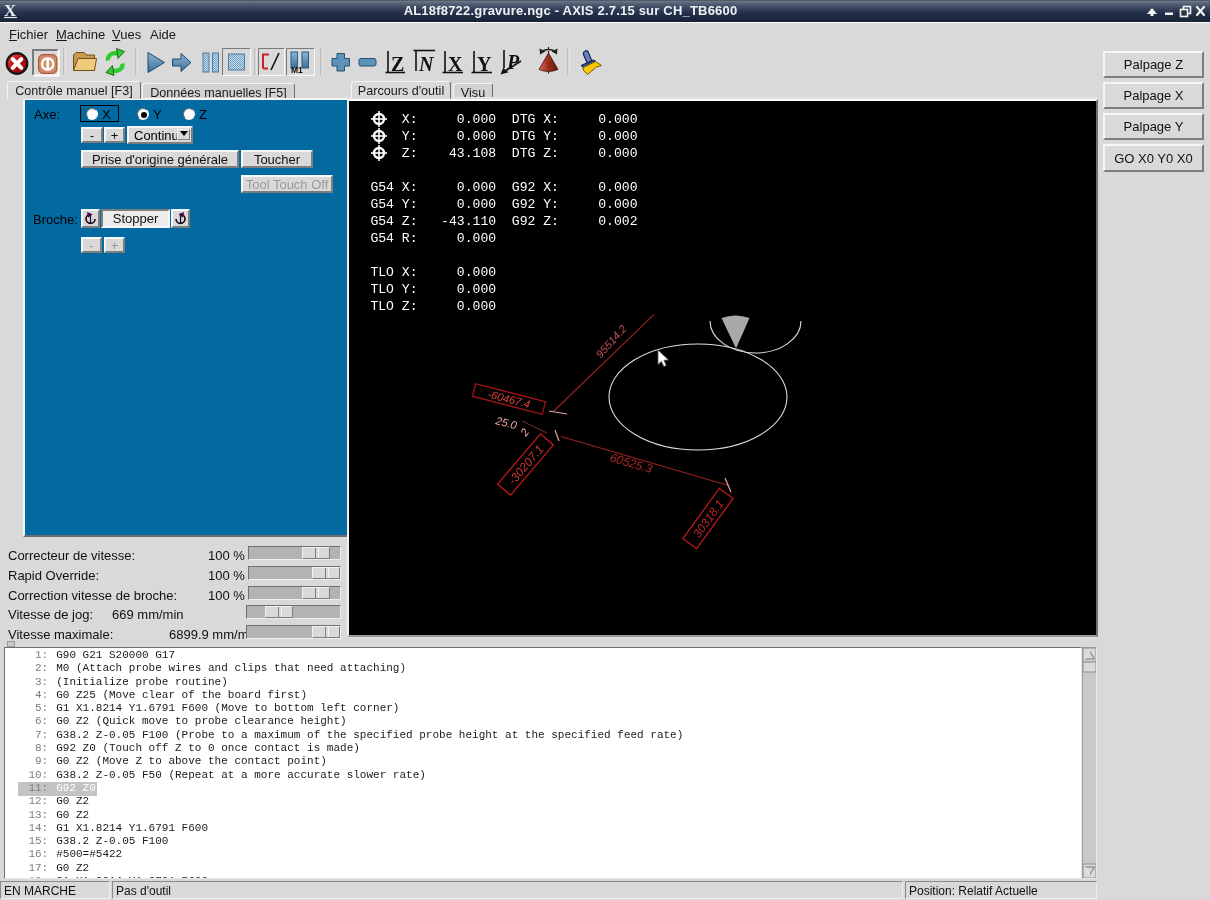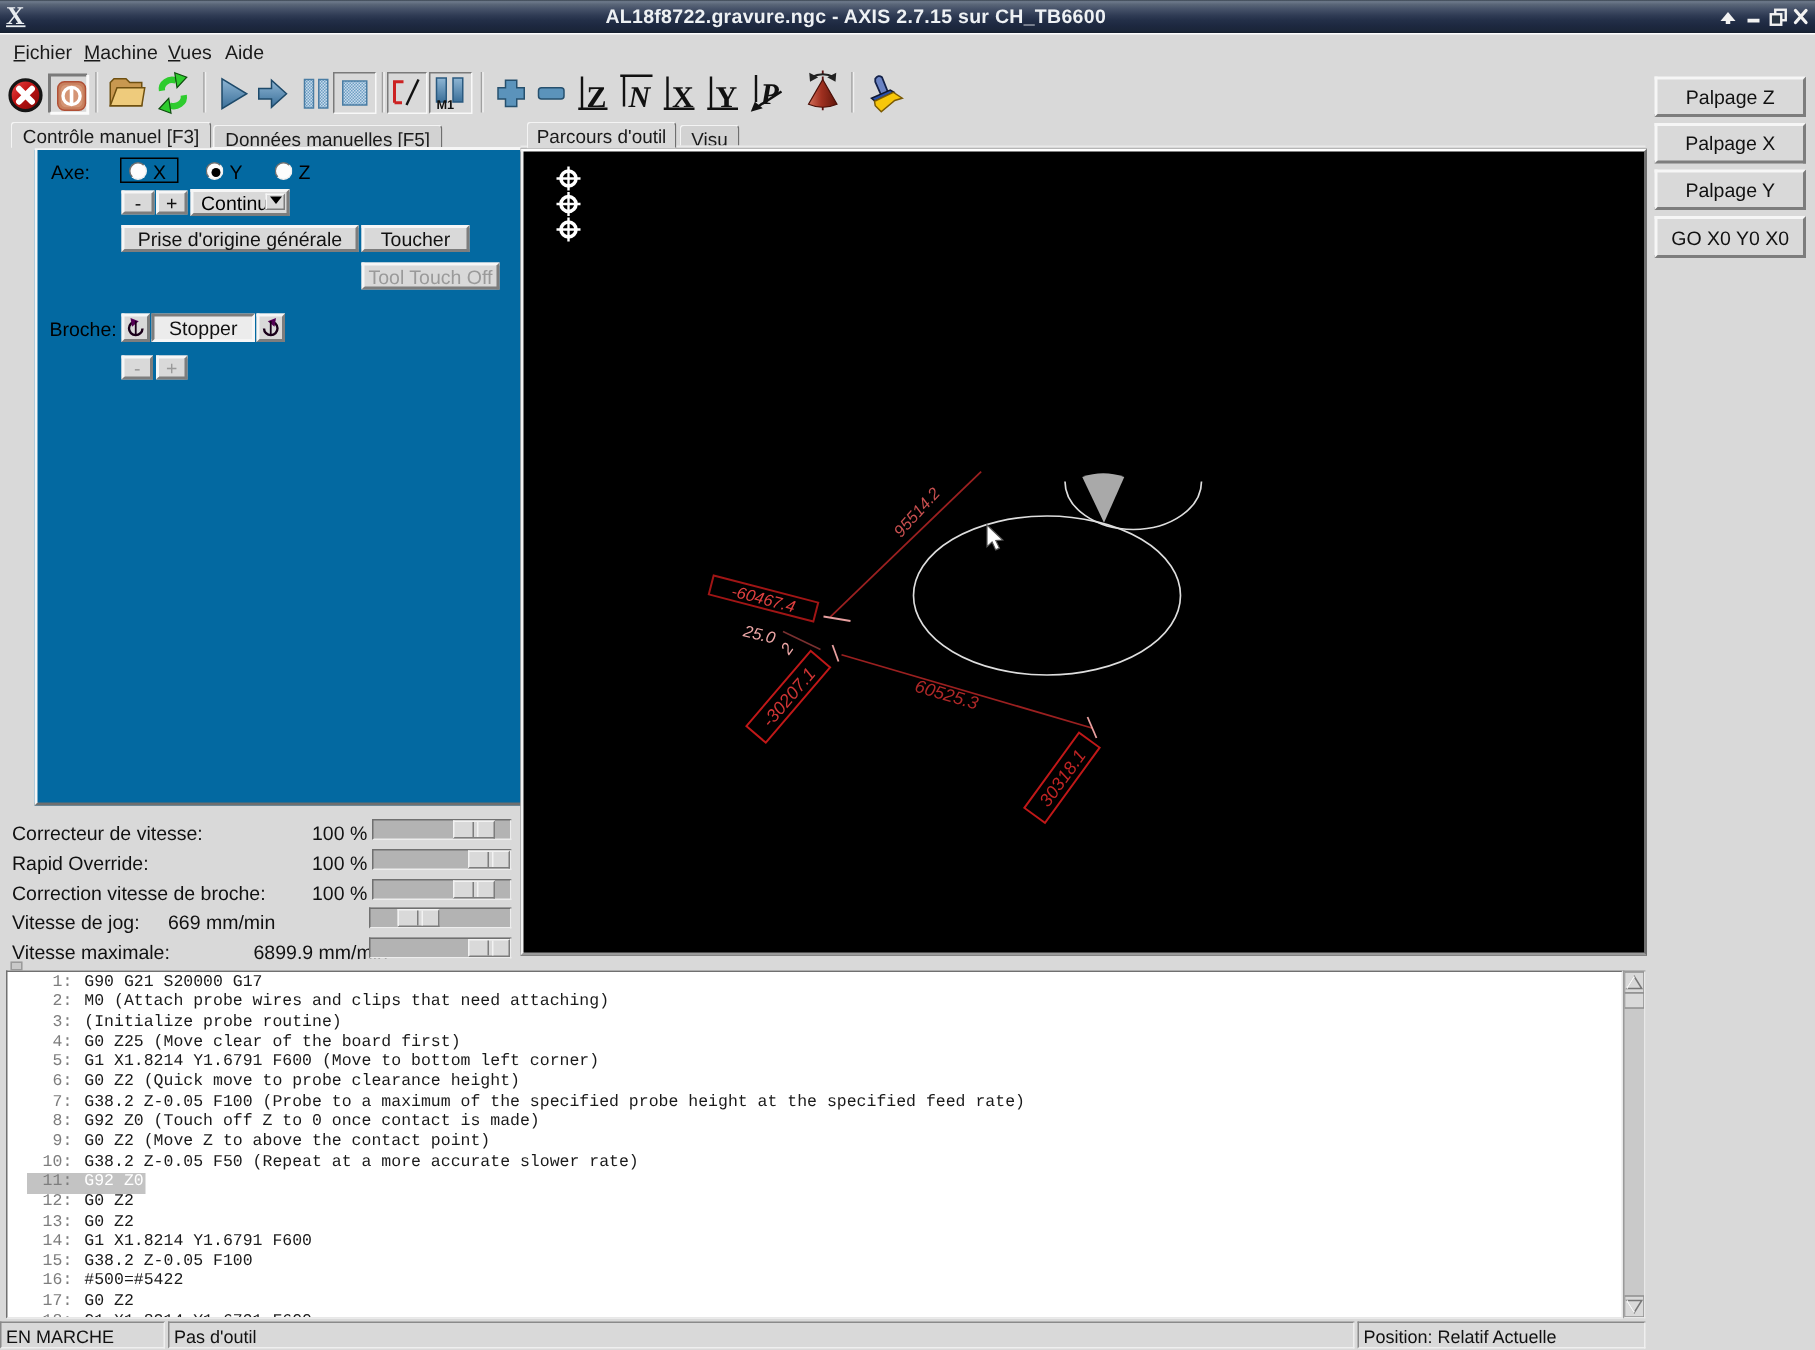--- a/index.html
+++ b/index.html
@@ -224,20 +224,32 @@
     </svg>
   </div>
   <div class="abs raised btnlabel" style="left:56px;top:137px;width:21px;height:16px;color:#9a9a9a;">-</div>
   <div class="abs raised btnlabel" style="left:79px;top:137px;width:21px;height:16px;color:#9a9a9a;">+</div>
 </div>
 
 <div class="abs tab" style="left:351px;top:81px;width:100px;height:18px;border-bottom:1px solid #d9d9d9;z-index:3;">Parcours d'outil</div>
 <div class="abs tab" style="left:453px;top:83px;width:40px;height:16px;background:#d2d2d2;z-index:1;">Visu</div>
 <div class="abs" id="canvas-zone" style="left:347px;top:97px;width:750px;height:541px;background:#d9d9d9;border-top:1px solid #e9e9e9;z-index:2;">
   <div class="abs" style="left:0px;top:1px;width:751px;height:538px;background:#000;border:2px solid;border-color:#ffffff #6f6f6f #9a9a9a #f0f0f0;">
+  <pre id="dro" style="position:absolute;left:21.4px;top:9.5px;font-family:'Liberation Mono',monospace;font-size:13.1px;line-height:17px;color:#fff;">    X:     0.000  DTG X:     0.000
+    Y:     0.000  DTG Y:     0.000
+    Z:    43.108  DTG Z:     0.000
+
+G54 X:     0.000  G92 X:     0.000
+G54 Y:     0.000  G92 Y:     0.000
+G54 Z:   -43.110  G92 Z:     0.002
+G54 R:     0.000
+
+TLO X:     0.000
+TLO Y:     0.000
+TLO Z:     0.000</pre>
   <svg width="746" height="535" viewBox="0 0 746 535" style="position:absolute;left:0px;top:0px;">
 
     <g fill="#ffffff" stroke="none">
       <g id="home1" transform="translate(30,18)">
         <circle cx="0" cy="0" r="5" fill="none" stroke="#fff" stroke-width="2.4"></circle>
         <line x1="0" y1="-8" x2="0" y2="8" stroke="#fff" stroke-width="1.6"></line>
         <line x1="-8" y1="0" x2="8" y2="0" stroke="#fff" stroke-width="1.6"></line>
       </g>
       <use href="#home1" y="17"></use>
       <use href="#home1" y="34"></use>

